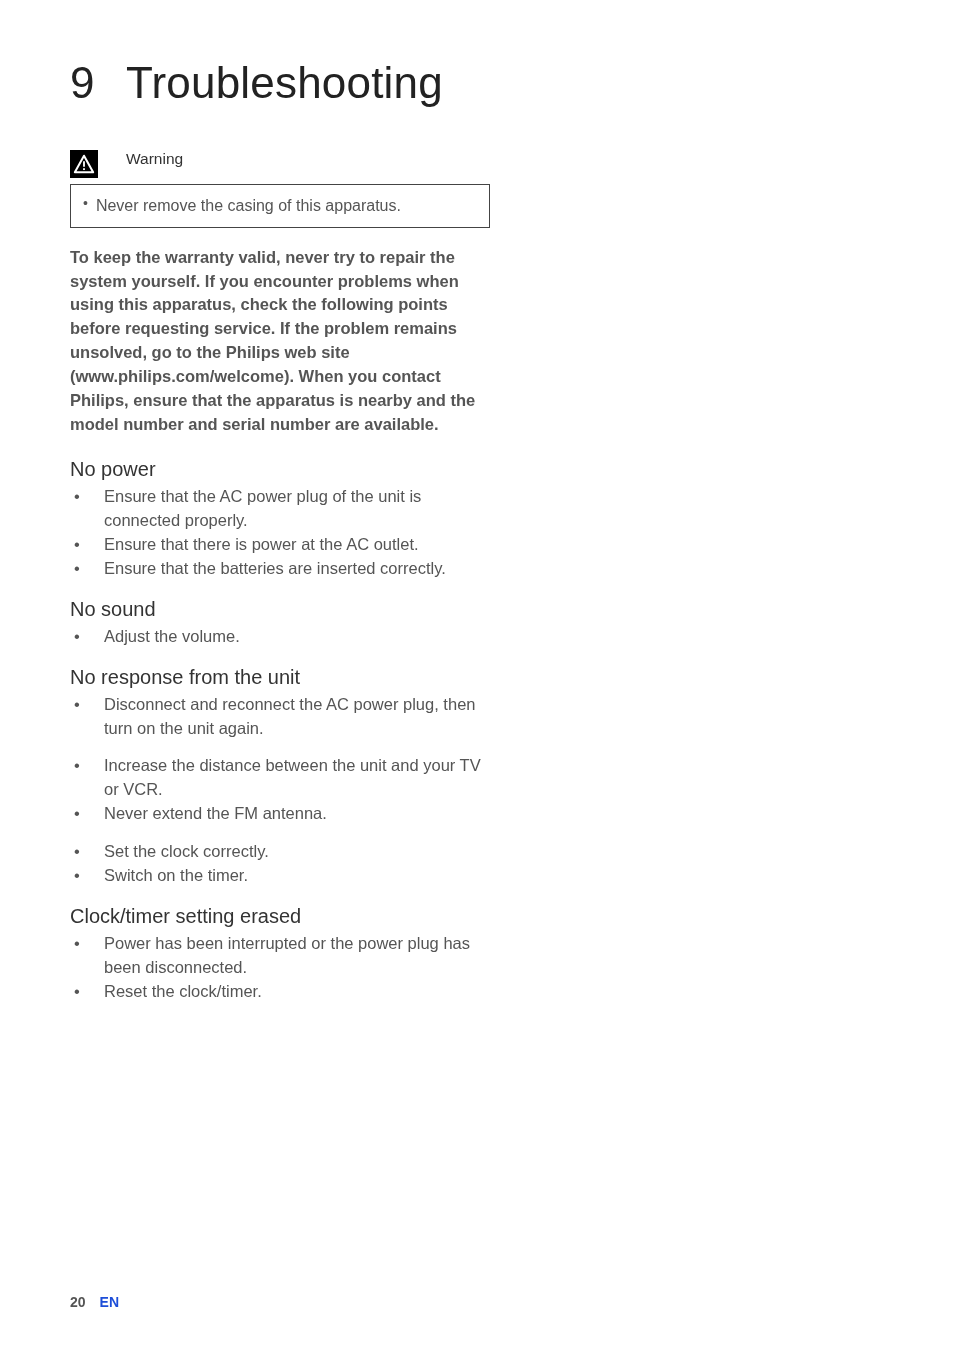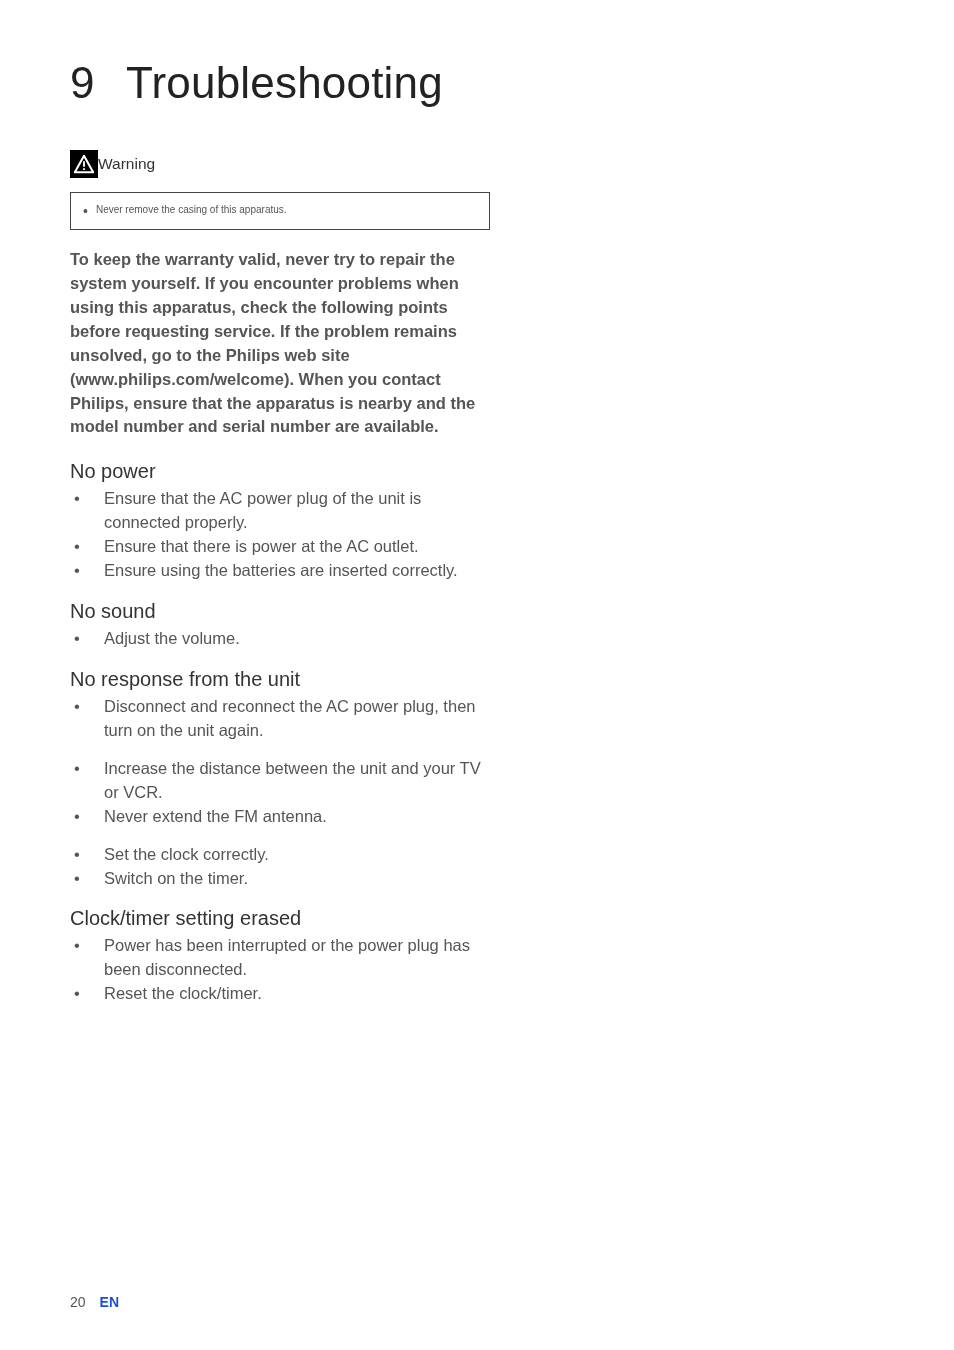--- a/index.html
+++ b/index.html
@@ -1,36 +1,36 @@
 <!DOCTYPE html>
 <html><head>
 <meta charset="utf-8">
 <style>
   * { margin:0; padding:0; box-sizing:border-box; }
   html,body { width:954px; height:1350px; background:#fff; font-family:"Gill Sans","Gill Sans MT","Trebuchet MS",Arial,sans-serif; color:#333; -webkit-font-smoothing:antialiased; }
   .page { position:relative; width:954px; height:1350px; padding:58px 70px 40px 70px; }
   .content { width:420px; }
   h1.title { font-size:44px; font-weight:400; color:#222; letter-spacing:0.2px; margin-bottom:42px; }
   .chapnum { display:inline-block; width:56px; font-weight:400; }
-  .warn-row { display:flex; align-items:center; gap:0; margin-bottom:14px; }
+  .warn-row { display:flex; gap:28px; margin-bottom:6px; }
   .warn-icon { width:28px; height:28px; background:#000; display:flex; align-items:center; justify-content:center; }
   .warn-icon svg { width:22px; height:22px; }
   .warn-label { font-size:15.5px; font-weight:400; color:#333; }
   .warn-box { border:1px solid #444; padding:10px 12px 10px 12px; margin-bottom:18px; width:420px; }
   .warn-box .bitem { display:table-row; }
   .warn-box .bul { display:table-cell; padding-right:8px; font-size:14px; color:#555; vertical-align:top; }
-  .warn-box .txt { display:table-cell; font-size:10px; color:#555; line-height:1.35; }
+  .warn-box .txt { display:table-cell; font-size:16px; color:#555; line-height:1.35; }
   p.para { font-size:16.5px; font-weight:700; color:#555; line-height:1.45; margin-bottom:18px; }
   .section-h { font-size:20px; font-weight:400; color:#333; margin-top:8px; margin-bottom:2px; line-height:1.4; }
   ul.blist { list-style:none; font-size:16.5px; font-weight:300; color:#555; margin-bottom:14px; }
   ul.blist li { display:flex; line-height:1.45; }
   ul.blist li .dot { width:34px; flex:0 0 34px; text-align:left; padding-left:4px; }
   ul.blist li .li-text { flex:1; }
   .footer { position:absolute; left:70px; bottom:40px; font-size:14px; color:#555; }
-  .footer .pn { font-weight:400; margin-right:14px; }
+  .footer .pn { font-weight:700; margin-right:14px; }
   .footer .lang { font-weight:600; color:#1d4ed8; }
 </style>
 </head>
 <body>
 
 <div class="page">
   <div class="content">
 
     <h1 class="title">
       <span class="chapnum">9</span><span>Troubleshooting</span>
@@ -63,21 +63,21 @@
           <li>
             <span class="dot">•</span>
             <span class="li-text">Ensure that the AC power plug of the unit is connected properly.</span>
           </li>
           <li>
             <span class="dot">•</span>
             <span class="li-text">Ensure that there is power at the AC outlet.</span>
           </li>
           <li>
             <span class="dot">•</span>
-            <span class="li-text">Ensure using the batteries are inserted correctly.</span>
+            <span class="li-text">Ensure that the batteries are inserted correctly.</span>
           </li>
         </ul>
         <div class="section-h">No sound</div>
         <ul class="blist">
           <li>
             <span class="dot">•</span>
             <span class="li-text">Adjust the volume.</span>
           </li>
         </ul>
         <div class="section-h">No response from the unit</div>

